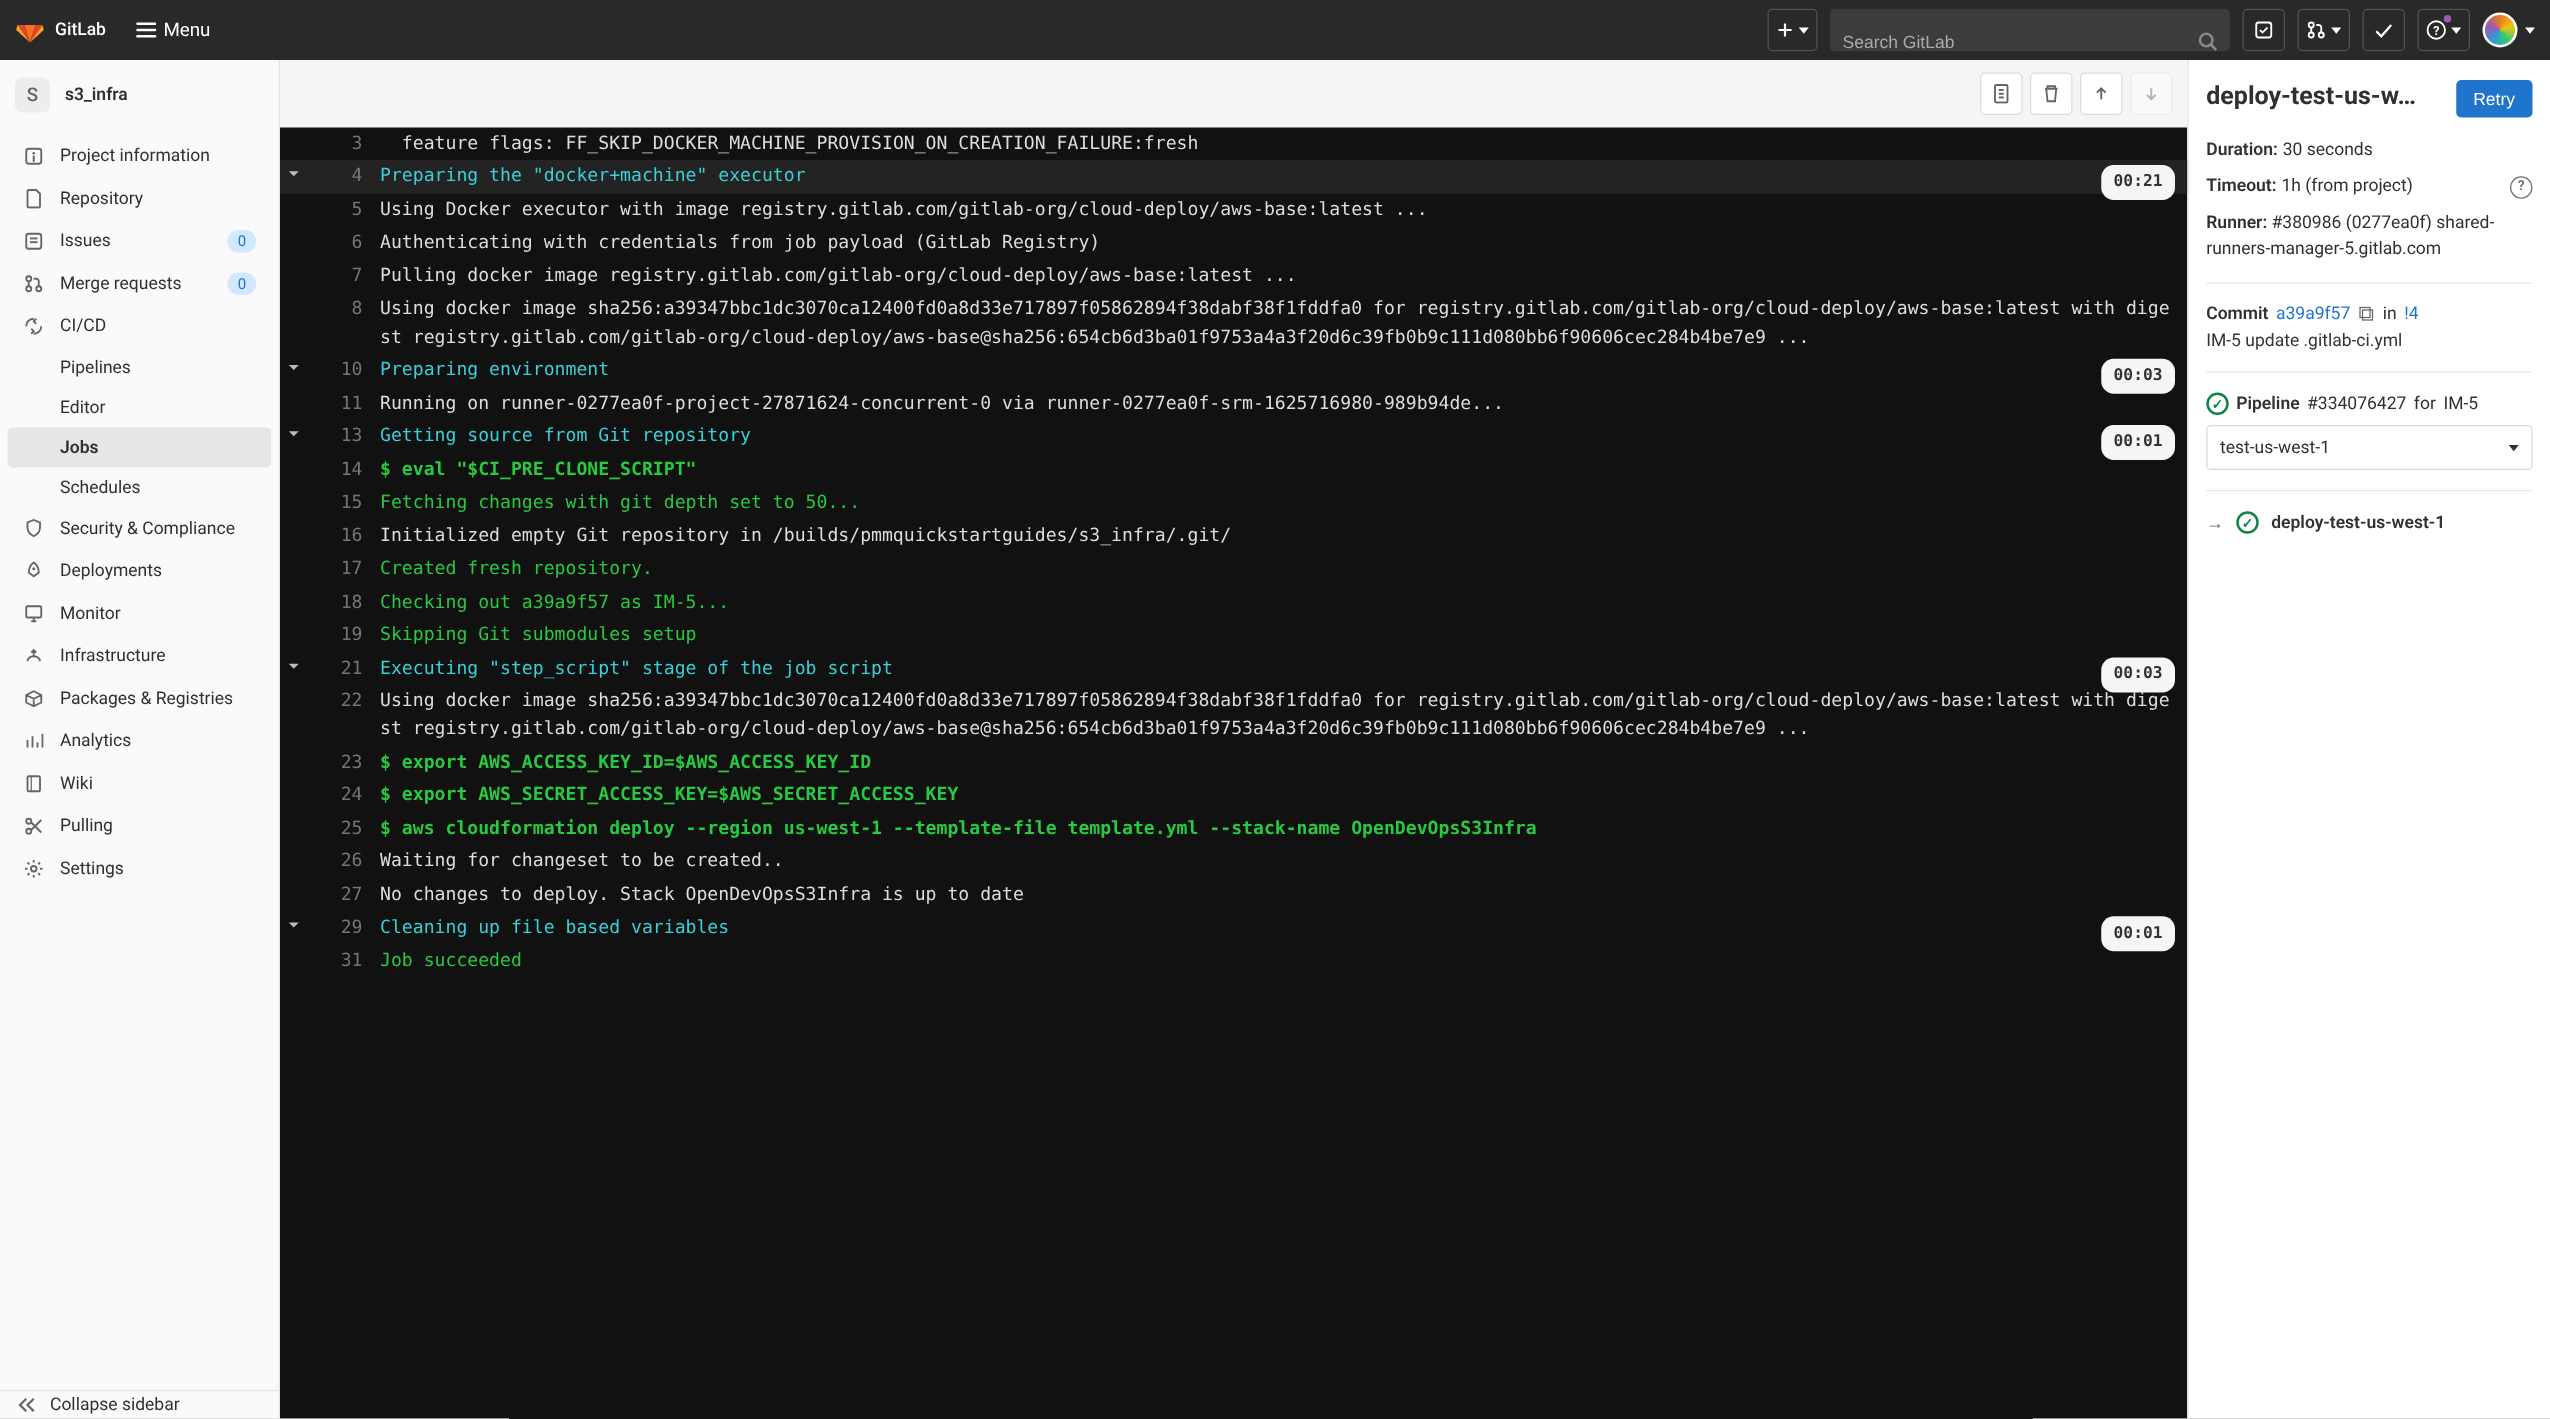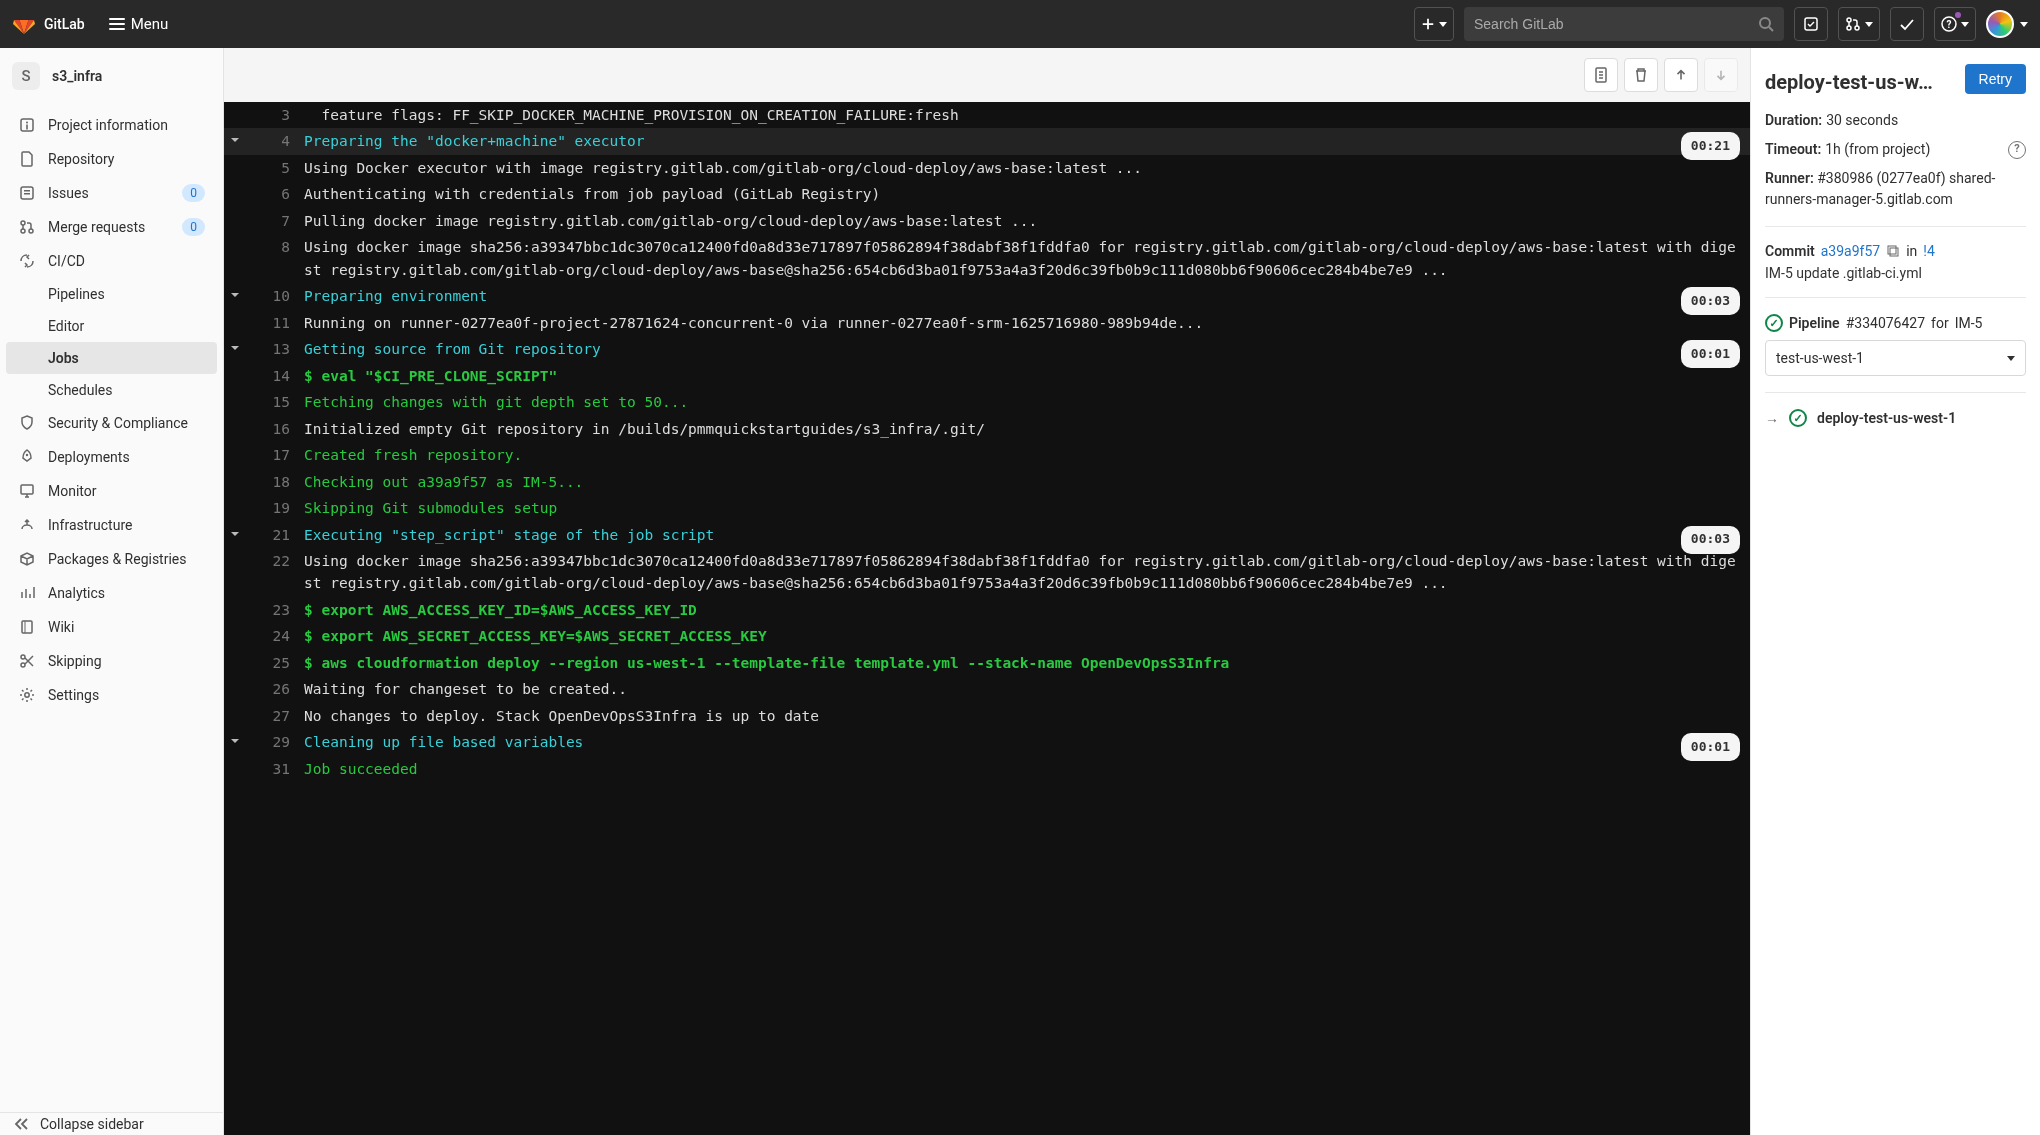--- a/index.html
+++ b/index.html
@@ -32,21 +32,21 @@
     border:1px solid #525252;
     position:relative;
   }
   .top-icon-btn.nobord { border:none; }
   .top-icon-btn svg, .top-icon-btn .glyph { width:16px; height:16px; }
   .top-icon-group { display:flex; align-items:center; gap:10px; }
   .top-plus { display:flex; align-items:center; gap:2px; padding:0 6px; height:34px; border:1px solid #525252; border-radius:4px; cursor:pointer; }
   .search-box {
     width:320px; height:34px;
     background:#3c3c3c; border-radius:4px;
-    display:flex; align-items:center;
+    display:flex; align-items:flex-end;
     padding:0 10px; gap:5px;
   }
   .search-box input {
     flex:1; background:transparent; border:none;
     color:#bbb; font-size:14px; outline:none;
   }
   .search-box input::placeholder { color:#aaa; }
   .search-ico { width:16px; height:16px; opacity:.7; }
   .avatar {
     width:28px; height:28px; border-radius:50%;
@@ -141,21 +141,21 @@
     display:flex; align-items:center; height:20px;
   }
 
   
   .detail {
     width:290px; background:#fff;
     border-left:1px solid #e4e4e4;
     padding:16px 14px;
     overflow:auto;
   }
-  .detail-head { display:flex; align-items:flex-end; gap:10px; margin-bottom:16px; }
+  .detail-head { display:flex; align-items:flex-start; gap:10px; margin-bottom:16px; }
   .detail-title { font-size:20px; font-weight:700; white-space:nowrap; overflow:hidden; text-overflow:ellipsis; flex:1; }
   .btn-primary {
     background:#1f75cb; color:#ffffff; border:none;
     padding:7px 14px; border-radius:4px; font-size:14px; font-weight:500; cursor:pointer;
   }
   .detail dl { font-size:14px; }
   .detail dl .row { margin-bottom:8px; line-height:1.5; display:flex; flex-wrap:wrap; gap:4px; align-items:center; }
   .detail dl dt { font-weight:600; display:inline; }
   .detail dl dd { display:inline; }
   .detail hr { border:none; border-top:1px solid #e8e8e8; margin:16px 0; }
@@ -366,21 +366,21 @@
           <span class="lbl">Wiki</span>
         </div>
         <div class="sb-item">
           <span class="ico">
             <svg viewBox="0 0 16 16" width="16" height="16">
               <circle cx="4" cy="12" r="2" stroke="#666" fill="none" stroke-width="1.5"></circle>
               <circle cx="4" cy="4" r="2" stroke="#666" fill="none" stroke-width="1.5"></circle>
               <path stroke="#666" stroke-width="1.5" d="M6 5l8 8M6 11l8-8"></path>
             </svg>
           </span>
-          <span class="lbl">Skipping</span>
+          <span class="lbl">Pulling</span>
         </div>
         <div class="sb-item">
           <span class="ico">
             <svg viewBox="0 0 16 16" width="16" height="16">
               <circle cx="8" cy="8" r="2.2" stroke="#666" fill="none" stroke-width="1.5"></circle>
               <path stroke="#666" stroke-width="1.5" d="M8 1v2M8 13v2M1 8h2M13 8h2M3 3l1.5 1.5M11.5 11.5L13 13M13 3l-1.5 1.5M4.5 11.5L3 13"></path>
             </svg>
           </span>
           <span class="lbl">Settings</span>
         </div>

